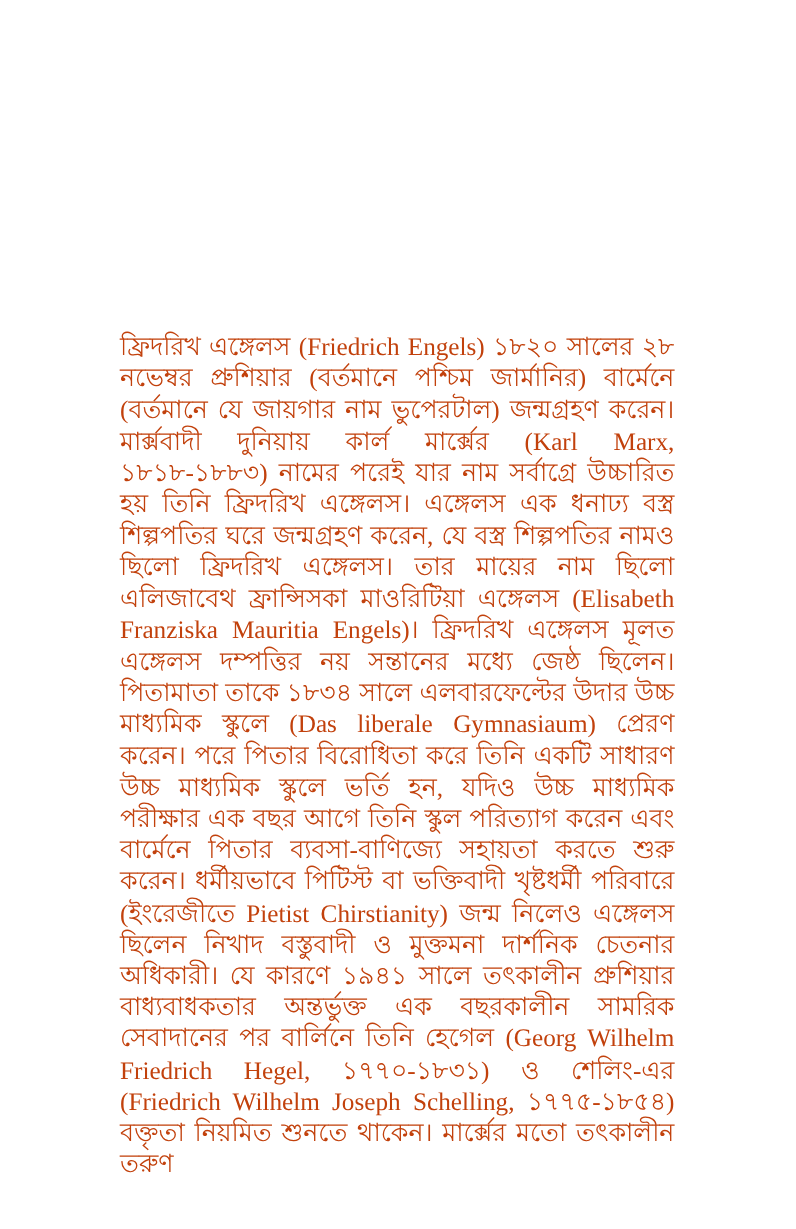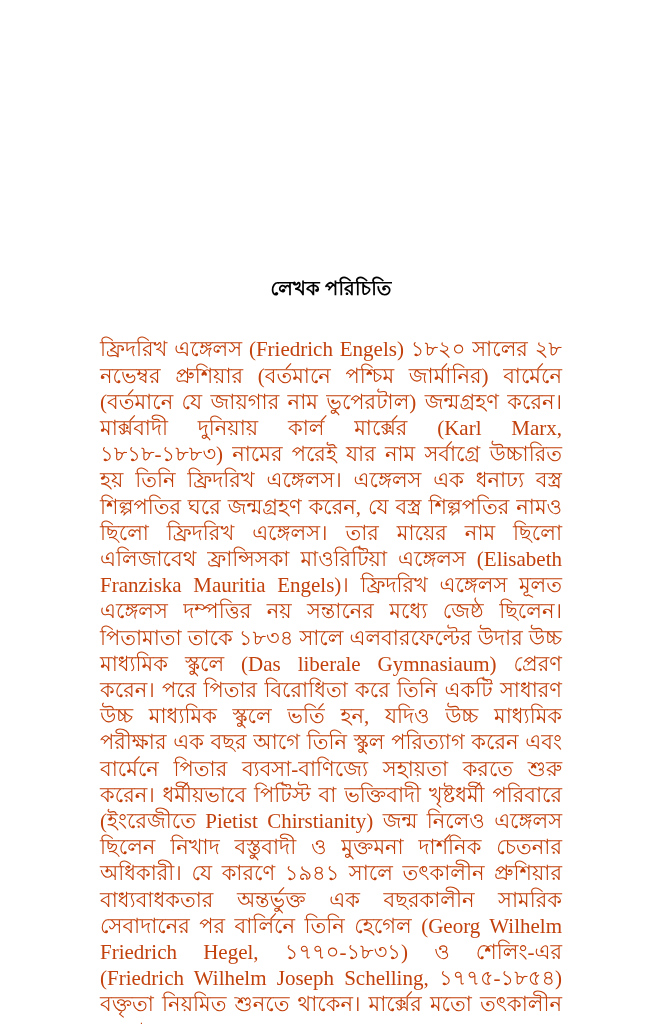--- a/index.html
+++ b/index.html
@@ -53,19 +53,18 @@
     hyphens: none;
   }
 </style>
 </head>
 <body>
 
 <div class="page">
 
   <div class="text-block">
 
-    <h1 class="page-title">লেখক পরিচিতি</h1>
 
     <p class="body-copy">ফ্রিদরিখ এঙ্গেলস (Friedrich Engels) ১৮২০ সালের ২৮ নভেম্বর প্রুশিয়ার (বর্তমানে পশ্চিম জার্মানির) বার্মেনে (বর্তমানে যে জায়গার নাম ভুপেরটাল) জন্মগ্রহণ করেন। মার্ক্সবাদী দুনিয়ায় কার্ল মার্ক্সের (Karl Marx, ১৮১৮-১৮৮৩) নামের পরেই যার নাম সর্বাগ্রে উচ্চারিত হয় তিনি ফ্রিদরিখ এঙ্গেলস। এঙ্গেলস এক ধনাঢ্য বস্ত্র শিল্পপতির ঘরে জন্মগ্রহণ করেন, যে বস্ত্র শিল্পপতির নামও ছিলো ফ্রিদরিখ এঙ্গেলস। তার মায়ের নাম ছিলো এলিজাবেথ ফ্রান্সিসকা মাওরিটিয়া এঙ্গেলস (Elisabeth Franziska Mauritia Engels)। ফ্রিদরিখ এঙ্গেলস মূলত এঙ্গেলস দম্পত্তির নয় সন্তানের মধ্যে জেষ্ঠ ছিলেন। পিতামাতা তাকে ১৮৩৪ সালে এলবারফেল্টের উদার উচ্চ মাধ্যমিক স্কুলে (Das liberale Gymnasiaum) প্রেরণ করেন। পরে পিতার বিরোধিতা করে তিনি একটি সাধারণ উচ্চ মাধ্যমিক স্কুলে ভর্তি হন, যদিও উচ্চ মাধ্যমিক পরীক্ষার এক বছর আগে তিনি স্কুল পরিত্যাগ করেন এবং বার্মেনে পিতার ব্যবসা-বাণিজ্যে সহায়তা করতে শুরু করেন। ধর্মীয়ভাবে পিটিস্ট বা ভক্তিবাদী খৃষ্টধর্মী পরিবারে (ইংরেজীতে Pietist Chirstianity) জন্ম নিলেও এঙ্গেলস ছিলেন নিখাদ বস্তুবাদী ও মুক্তমনা দার্শনিক চেতনার অধিকারী। যে কারণে ১৯৪১ সালে তৎকালীন প্রুশিয়ার বাধ্যবাধকতার অন্তর্ভুক্ত এক বছরকালীন সামরিক সেবাদানের পর বার্লিনে তিনি হেগেল (Georg Wilhelm Friedrich Hegel, ১৭৭০-১৮৩১) ও শেলিং-এর (Friedrich Wilhelm Joseph Schelling, ১৭৭৫-১৮৫৪) বক্তৃতা নিয়মিত শুনতে থাকেন। মার্ক্সের মতো তৎকালীন তরুণ</p>
 
   </div>
 
 </div>
 
 </body></html>

